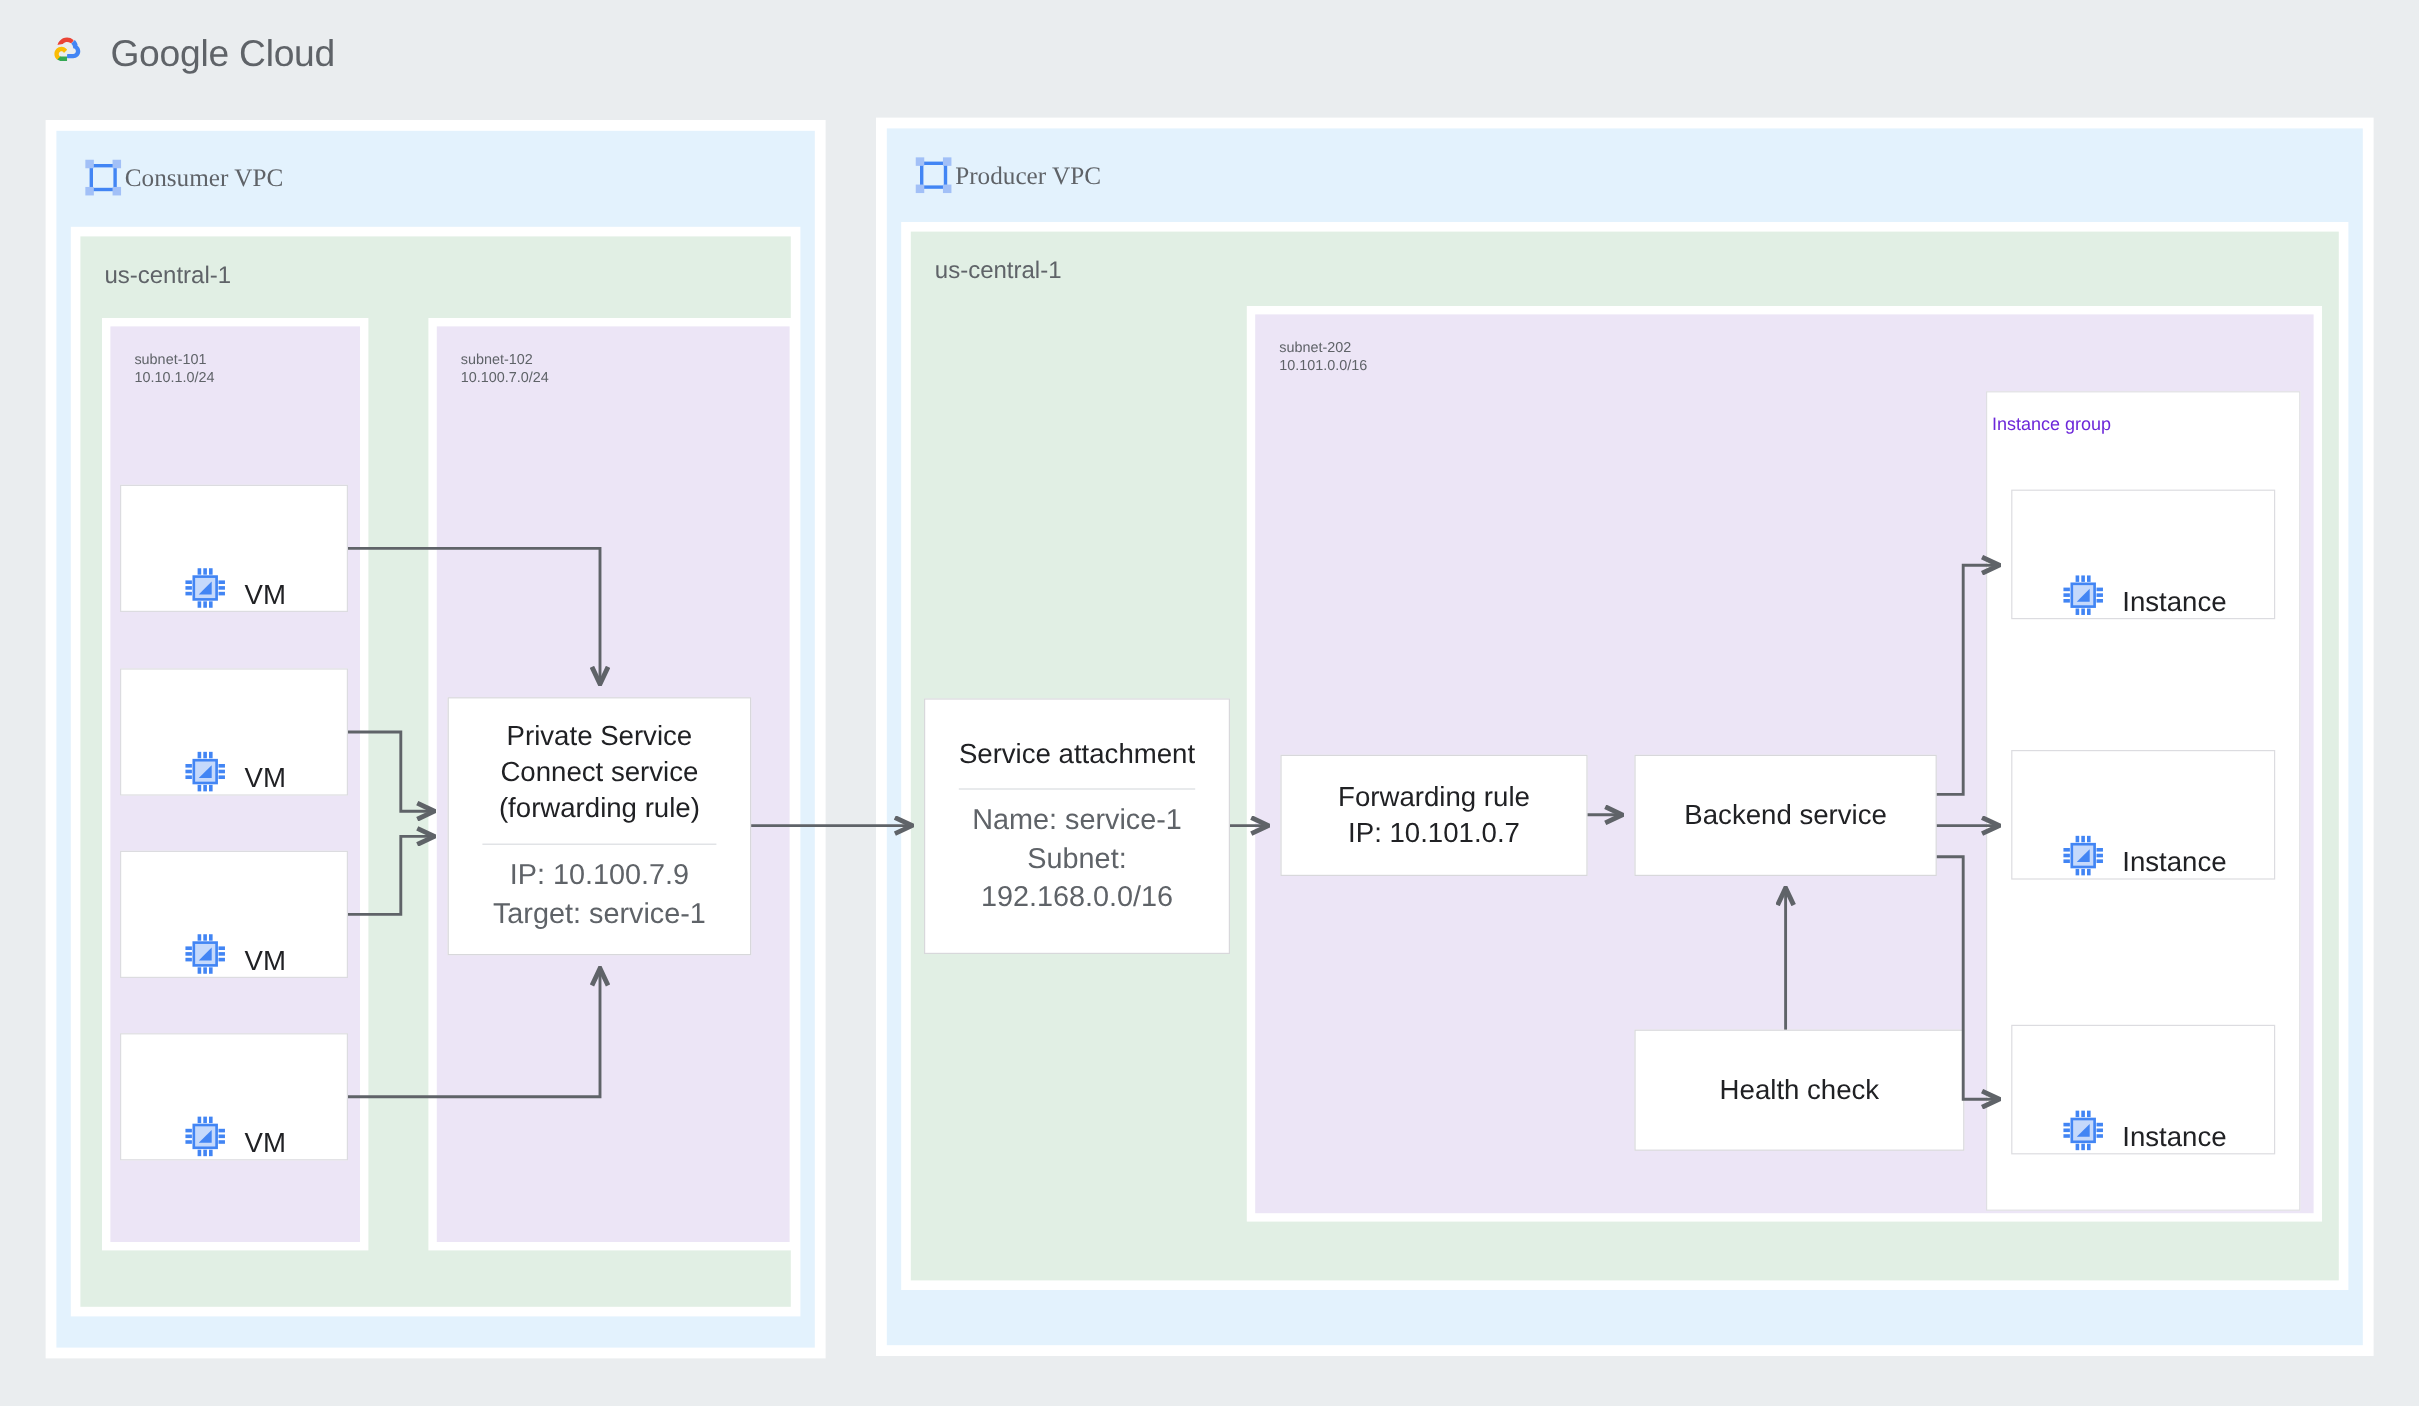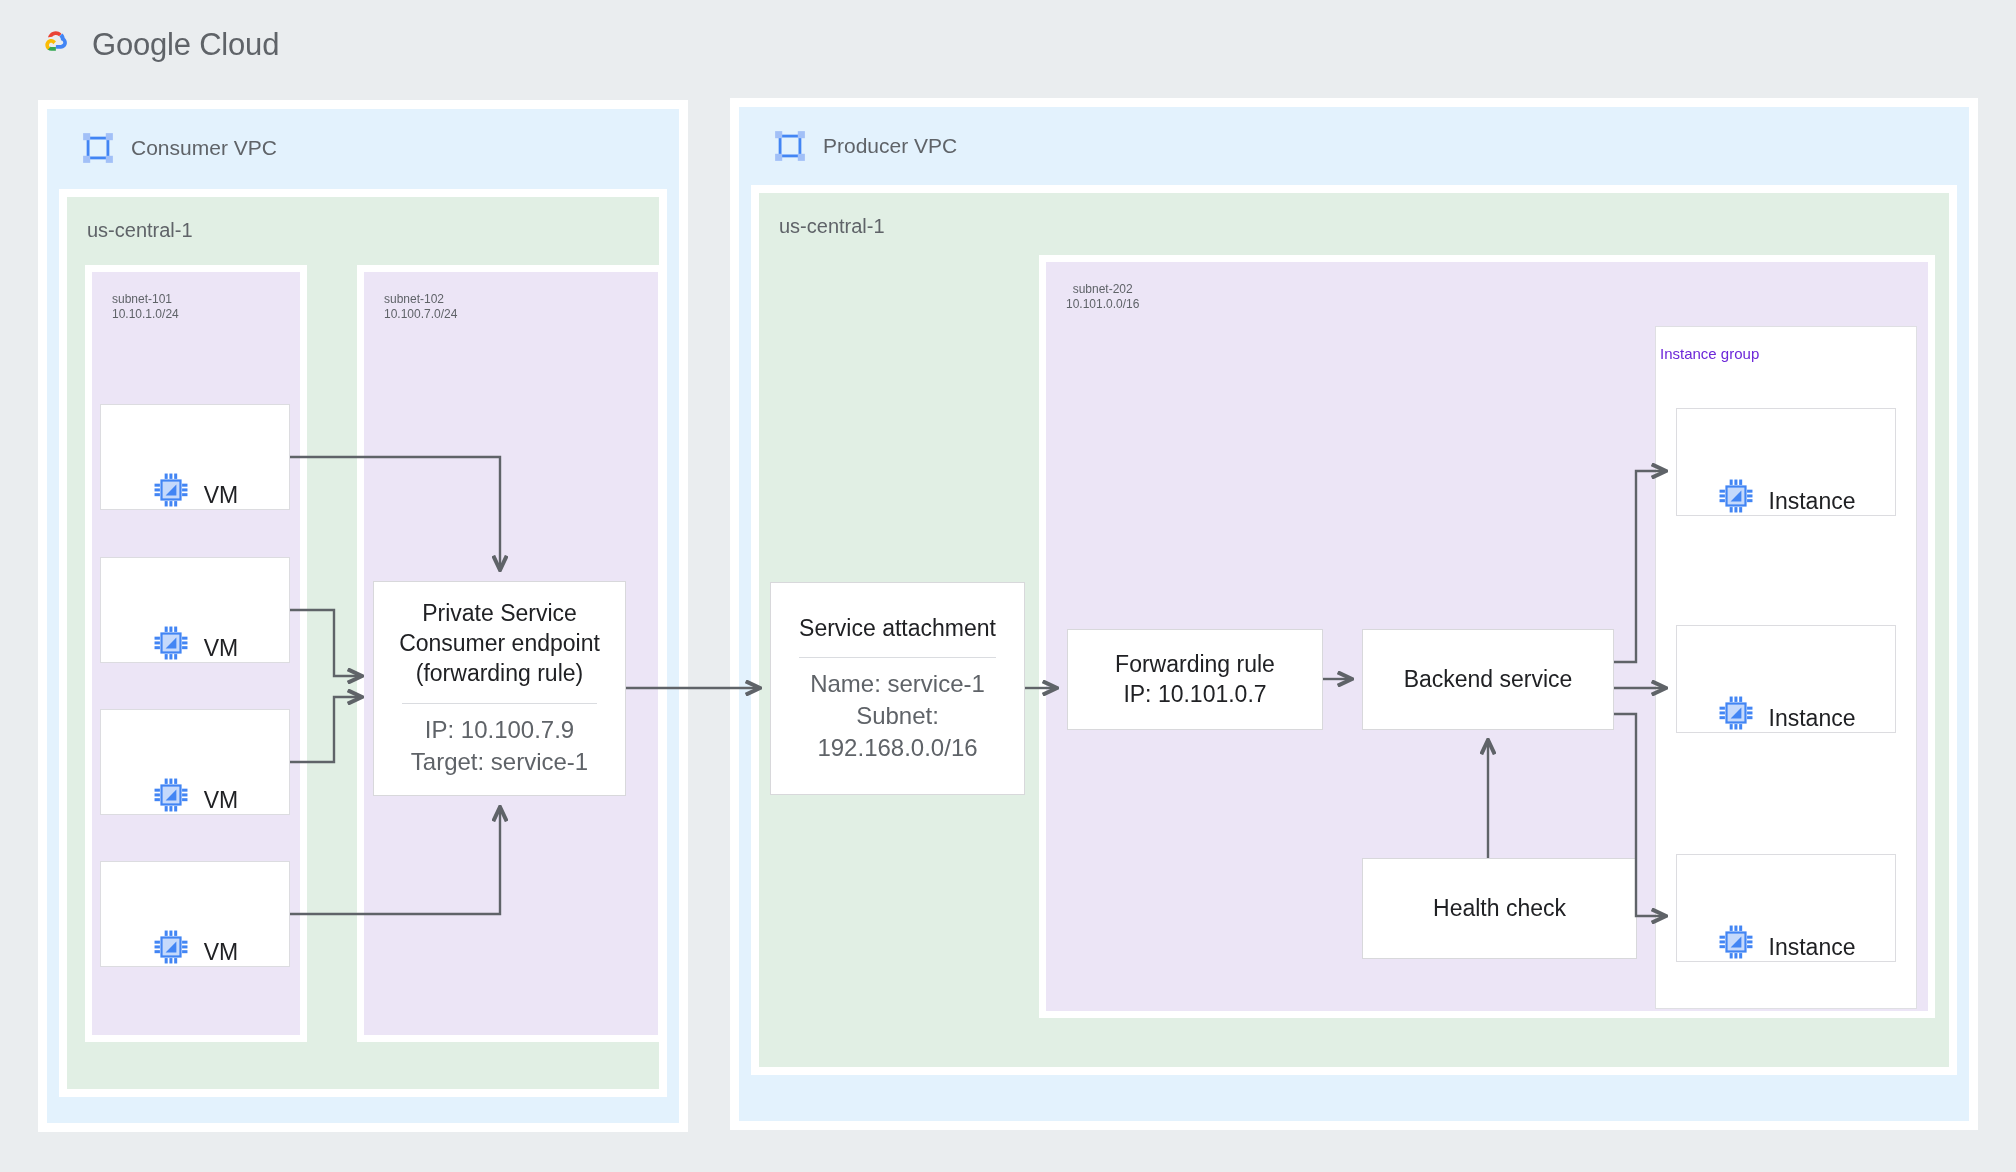--- a/index.html
+++ b/index.html
@@ -28,22 +28,22 @@
     position: absolute;
     background: #ffffff;
     padding: 9px;
   }
   .vpc {
     width: 100%; height: 100%;
     background: #e3f2fd;
     position: relative;
   }
   .vpc-header {
-    position: absolute; left: 34px; top: 22px;
-    display: flex; align-items: center; gap: 16px;
+    position: absolute; left: 22px; top: 22px;
+    display: flex; align-items: center; gap: 1px; font-family: Liberation Serif, serif;
   }
   .vpc-title { font-size: 21px; color: #5f6368; white-space: nowrap; }
   .vpc-icon { width: 34px; height: 34px; display:block; }
 
   
   .region-wrap { position: absolute; background: #ffffff; padding: 8px; }
   .region {
     width: 100%; height: 100%;
     background: #e1efe4; position: relative;
   }
@@ -246,31 +246,31 @@
           <rect x="19" y="11" width="3.4" height="1.9"></rect>
           <rect x="19" y="14" width="3.4" height="1.9"></rect>
       </g>
     </svg>
     <span class="vmlabel">VM</span>
   </div>
 
   <div class="node" style="left:373px; top:581px; width:253px; height:215px;">
     <div class="node-title">
       <div>Private Service</div>
-      <div>Consumer endpoint</div>
+      <div>Connect service</div>
       <div>(forwarding rule)</div>
     </div>
     <div class="node-divider"></div>
     <div class="node-meta">
       <div>IP: 10.100.7.9</div>
       <div>Target: service-1</div>
     </div>
   </div>
 
-  <div class="card" style="left:730px; top:98px; width:1248px; height:1032px;text-align:center;">
+  <div class="card" style="left:730px; top:98px; width:1248px; height:1032px;">
     <div class="vpc">
       <div class="vpc-header">
         <svg class="vpc-icon" viewBox="0 0 24 24">
           <rect x="5" y="5" width="14" height="14" fill="none" stroke="#4285f4" stroke-width="2"></rect>
           <rect x="1.5" y="1.5" width="5" height="5" fill="#a2c0f7"></rect>
           <rect x="17.5" y="1.5" width="5" height="5" fill="#a2c0f7"></rect>
           <rect x="1.5" y="17.5" width="5" height="5" fill="#a2c0f7"></rect>
           <rect x="17.5" y="17.5" width="5" height="5" fill="#a2c0f7"></rect>
         </svg>
         <span class="vpc-title">Producer VPC</span>

